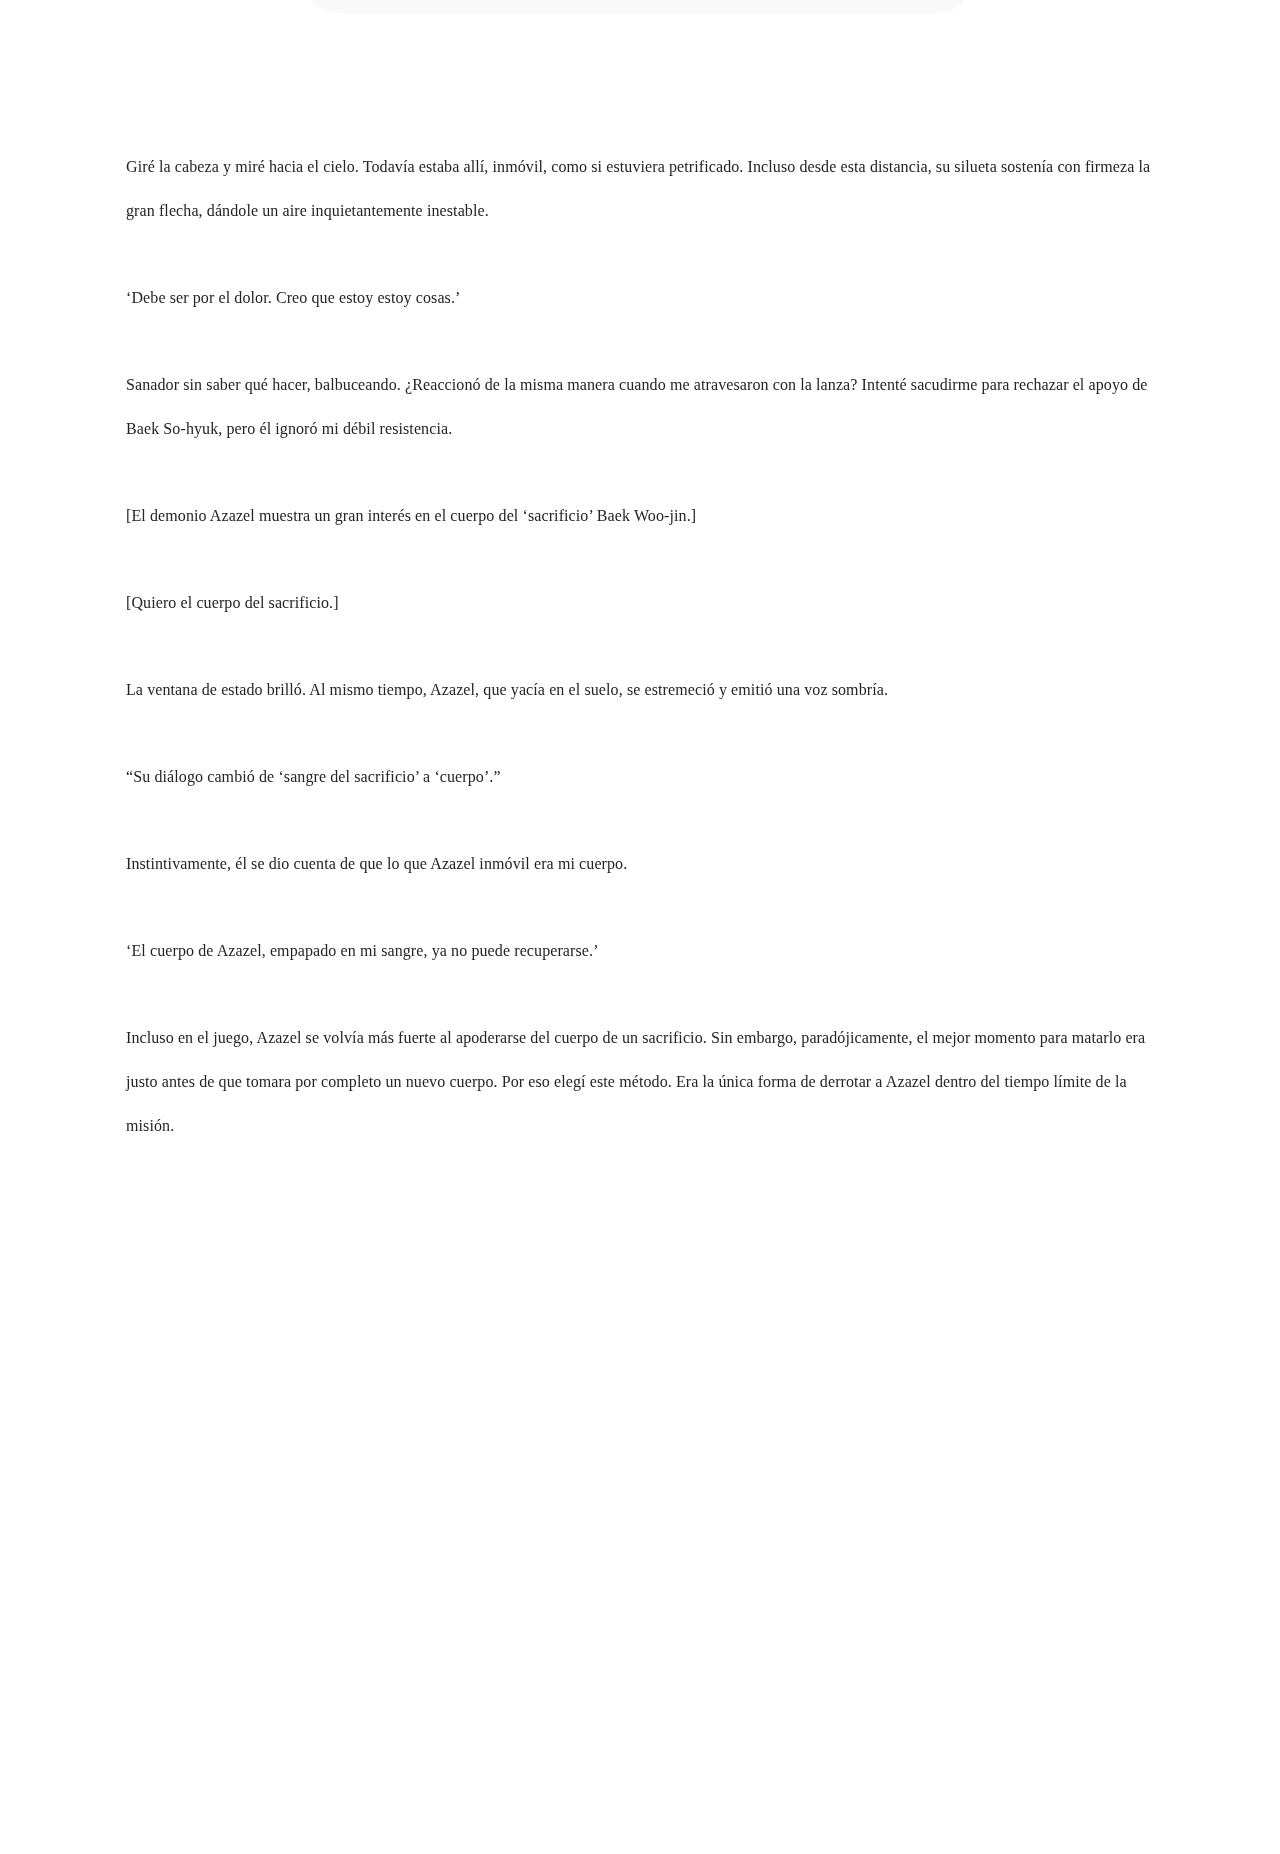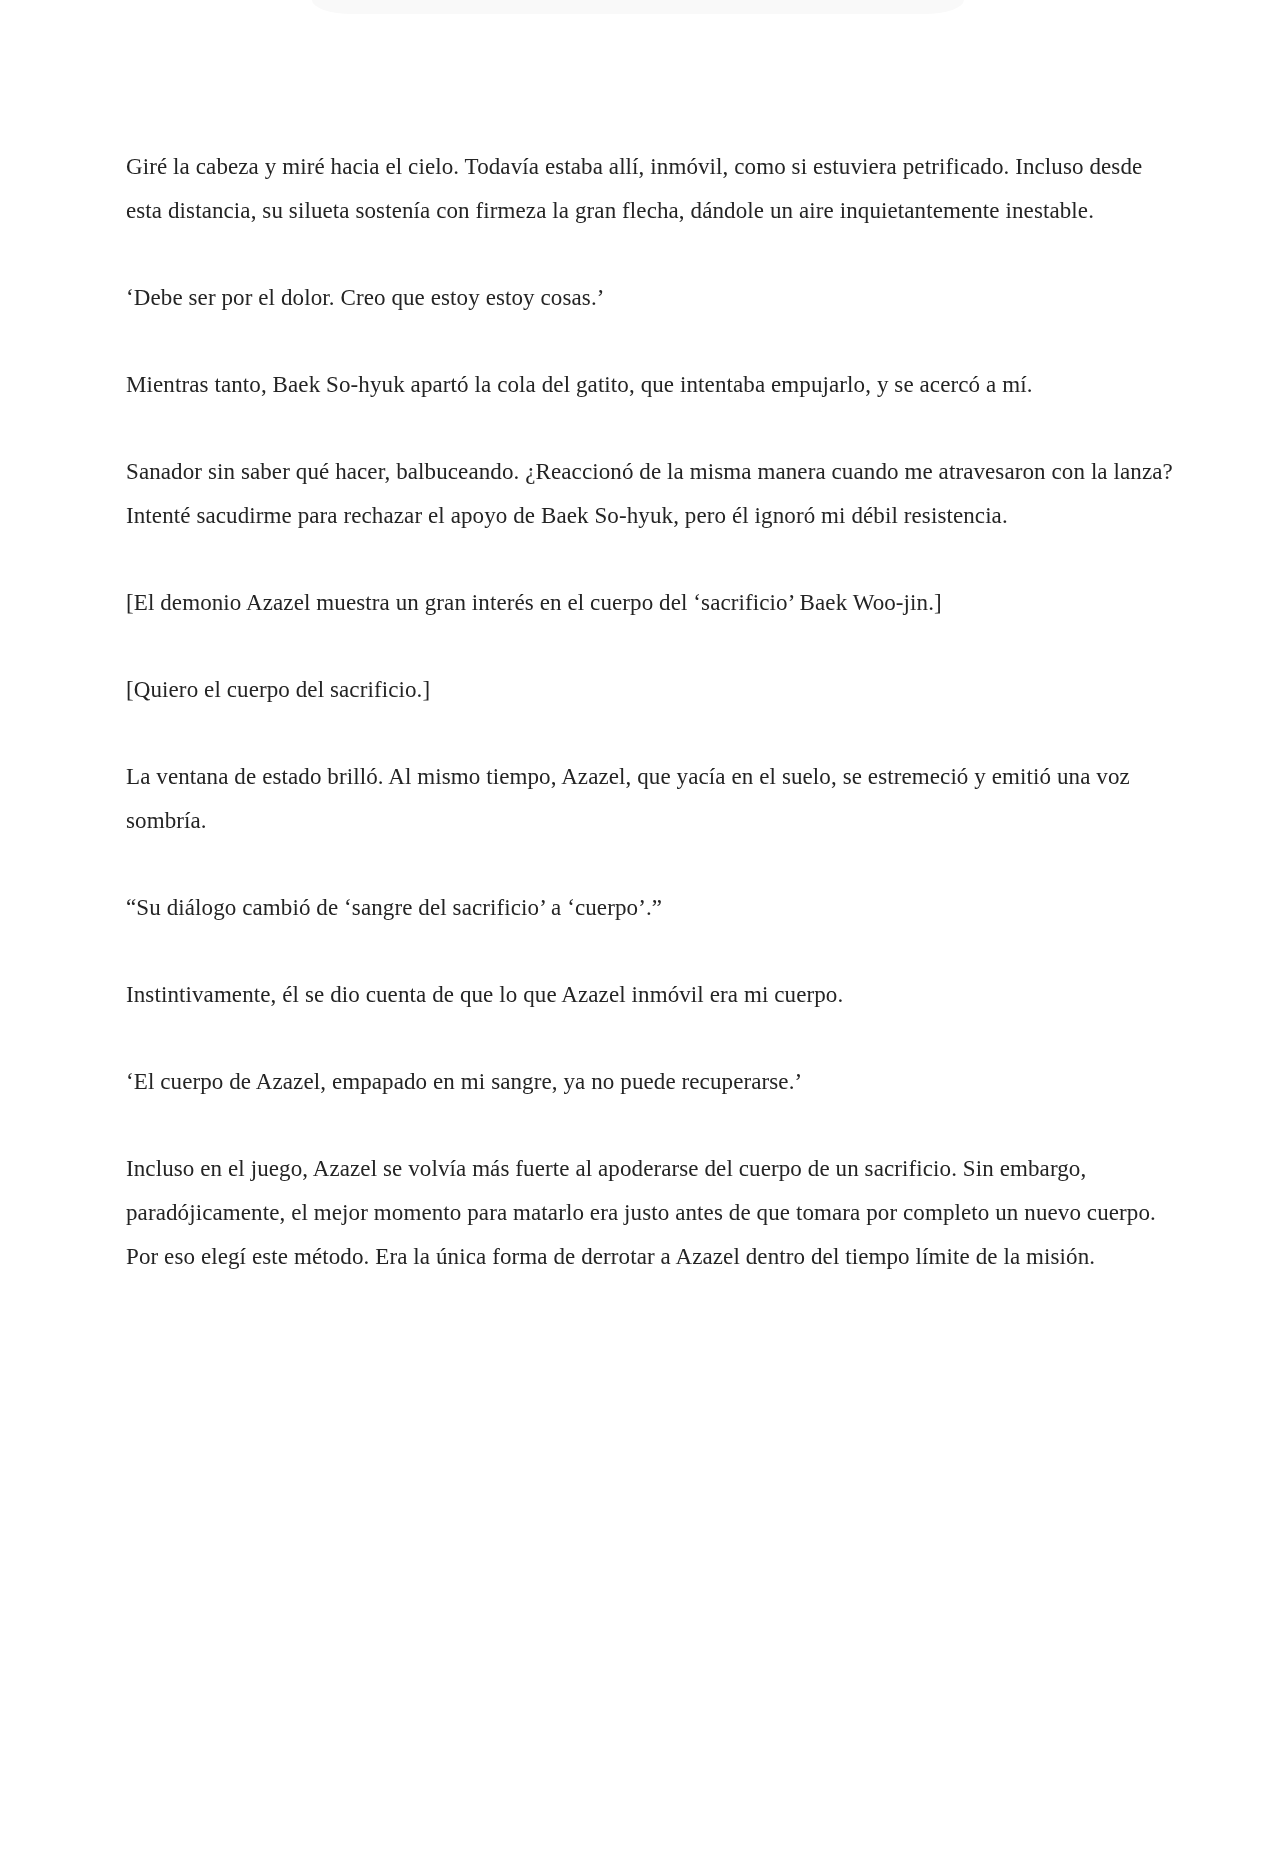--- a/index.html
+++ b/index.html
@@ -21,38 +21,37 @@
     height: 14px;
     background: #f9f9f9;
     border-radius: 0 0 40px 40px / 0 0 14px 14px;
   }
   .article {
     position: absolute;
     left: 126px;
     top: 145px;
     width: 1052px;
     font-family: "Liberation Serif", "DejaVu Serif", serif;
-    font-size: 23px;
+    font-size: 16px;
     line-height: 44px;
     color: #242424;
     letter-spacing: 0.1px;
   }
   .article p {
     margin: 0 0 43px 0;
   }
 </style>
 </head>
 <body>
 
 <div class="top-shadow"></div>
 
 <div class="article">
   <p>Giré la cabeza y miré hacia el cielo. Todavía estaba allí, inmóvil, como si estuviera petrificado. Incluso desde esta distancia, su silueta sostenía con firmeza la gran flecha, dándole un aire inquietantemente inestable.</p>
   <p>‘Debe ser por el dolor. Creo que estoy estoy cosas.’</p>
-  <p>Mientras tanto, Baek So-hyuk apartó la cola del gatito, que intentaba empujarlo, y se acercó a mí.</p>
   <p>Sanador sin saber qué hacer, balbuceando. ¿Reaccionó de la misma manera cuando me atravesaron con la lanza? Intenté sacudirme para rechazar el apoyo de Baek So-hyuk, pero él ignoró mi débil resistencia.</p>
   <p>[El demonio Azazel muestra un gran interés en el cuerpo del ‘sacrificio’ Baek Woo-jin.]</p>
   <p>[Quiero el cuerpo del sacrificio.]</p>
   <p>La ventana de estado brilló. Al mismo tiempo, Azazel, que yacía en el suelo, se estremeció y emitió una voz sombría.</p>
   <p>“Su diálogo cambió de ‘sangre del sacrificio’ a ‘cuerpo’.”</p>
   <p>Instintivamente, él se dio cuenta de que lo que Azazel inmóvil era mi cuerpo.</p>
   <p>‘El cuerpo de Azazel, empapado en mi sangre, ya no puede recuperarse.’</p>
   <p>Incluso en el juego, Azazel se volvía más fuerte al apoderarse del cuerpo de un sacrificio. Sin embargo, paradójicamente, el mejor momento para matarlo era justo antes de que tomara por completo un nuevo cuerpo. Por eso elegí este método. Era la única forma de derrotar a Azazel dentro del tiempo límite de la misión.</p>
 </div>
 

